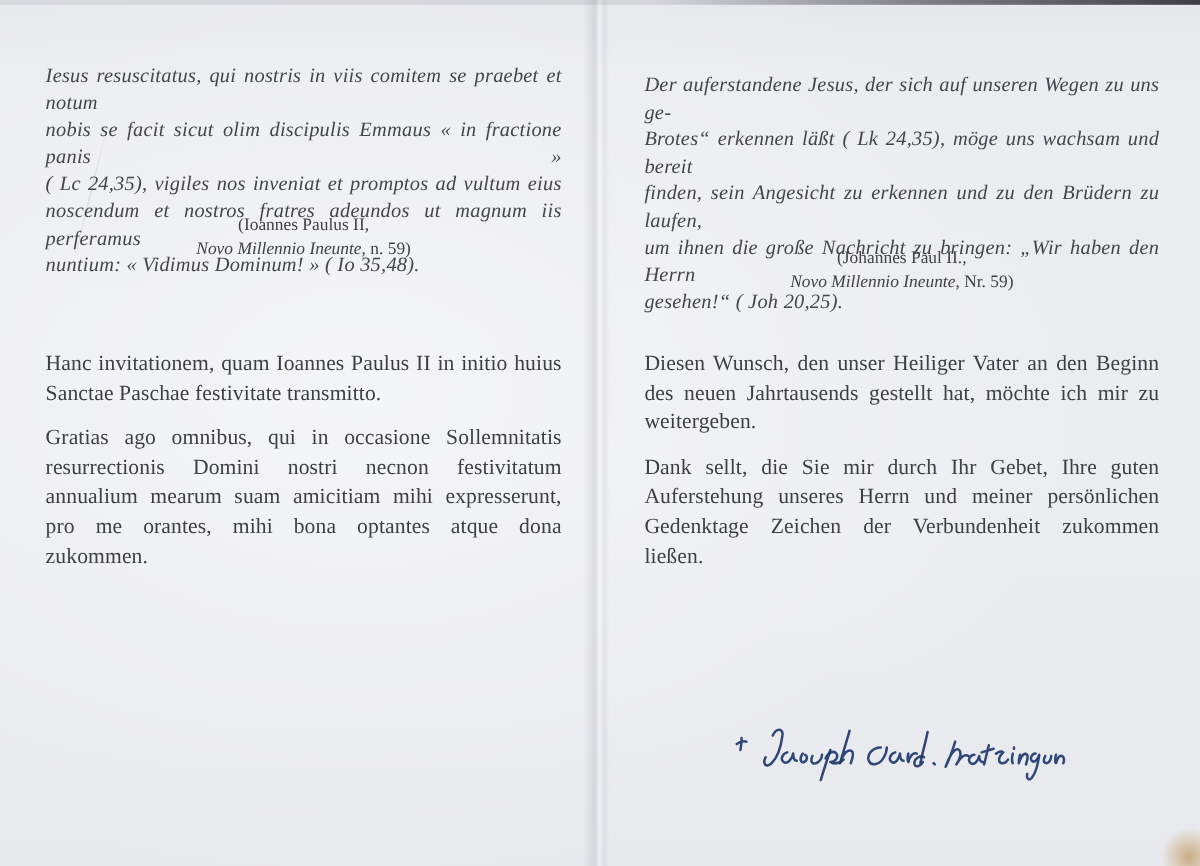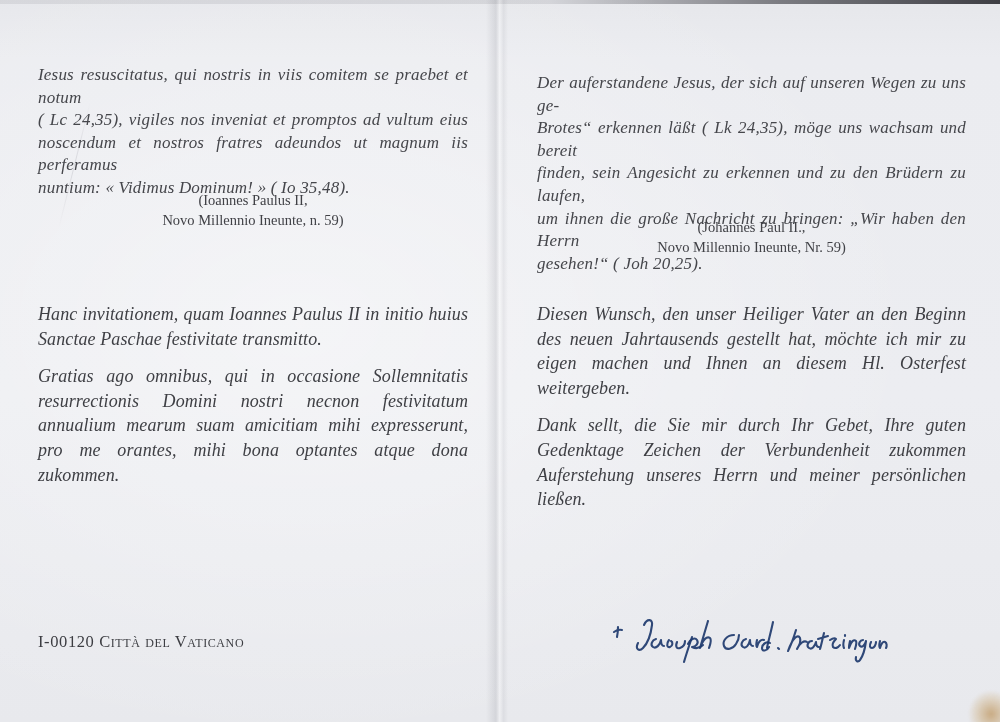--- a/index.html
+++ b/index.html
@@ -39,21 +39,21 @@
     background:linear-gradient(175deg, rgba(140,140,150,0.0), rgba(140,140,150,0.25), rgba(140,140,150,0));
     transform:rotate(14deg);
   }
   .stain{
     position:absolute;right:-14px;bottom:-16px;width:46px;height:48px;
     background:radial-gradient(closest-side, rgba(190,150,95,0.75), rgba(200,165,110,0.35) 60%, rgba(200,165,110,0) 100%);
     border-radius:50%;
     filter:blur(1px);
   }
   
-  .page{position:absolute;top:0;height:578px;margin-top:12px;}
+  .page{position:absolute;top:0;height:578px;}
   .page.left{left:0;width:486px;}
   .page.right{left:508px;width:492px;}
 
   .quote{
     position:absolute;left:38px;width:430px;
     font-style:italic;
     font-size:17px;line-height:22.6px;
     letter-spacing:0.2px;
     color:#45464b;
   }
@@ -64,25 +64,25 @@
   .jline.jlast{text-align-last:left;}
 
   .attrib{
     position:absolute;left:38px;width:430px;
     text-align:center;
     font-size:14.5px;line-height:19.5px;
     color:#404146;
   }
   .page.left .attrib{top:179px;}
   .page.right .attrib{top:206px;left:29px;width:429px;}
-  .attrib .it{}
+  .attrib .it{font-style:italic;}
 
   .bodytext{position:absolute;left:38px;width:430px;top:290px;font-size:18px;}
   .page.right .bodytext{left:29px;width:429px;}
-  .para{font-size:18px;line-height:24.6px;letter-spacing:0.1px;font-style:italic;}
+  .para{font-size:18px;line-height:24.6px;letter-spacing:0.1px;}
   .para + .para{margin-top:13px;}
 
   .address{
     position:absolute;left:38px;top:620px;
     font-variant:small-caps;
     font-size:16.5px;letter-spacing:0.6px;
     color:#3c3d42;
   }
 
   .signature{position:absolute;left:92px;top:596px;width:290px;height:64px;}
@@ -94,20 +94,21 @@
 
 <div class="scan">
   <div class="edge-top"></div>
   <div class="crease-left"></div>
   <div class="fold"></div>
   <div class="stain"></div>
 
   <section class="page left">
     <div class="quote">
         <div class="jline">Iesus resuscitatus, qui nostris in viis comitem se praebet et notum</div>
+        <div class="jline">nobis se facit sicut olim discipulis Emmaus « in fractione panis »</div>
         <div class="jline">( Lc 24,35), vigiles nos inveniat et promptos ad vultum eius</div>
         <div class="jline">noscendum et nostros fratres adeundos ut magnum iis perferamus</div>
         <div class="jline jlast">nuntium: « Vidimus Dominum! » ( Io 35,48).</div>
       </div>
 
     <div class="attrib">
       <div>(Ioannes Paulus II,</div>
       <div><span class="it">Novo Millennio Ineunte</span><span>, n. 59)</span></div>
     </div>
 
@@ -117,48 +118,46 @@
           <div class="jline jlast">Sanctae Paschae festivitate transmitto.</div>
         </div>
       <div class="para">
           <div class="jline">Gratias ago omnibus, qui in occasione Sollemnitatis</div>
           <div class="jline">resurrectionis Domini nostri necnon festivitatum</div>
           <div class="jline">annualium mearum suam amicitiam mihi expresserunt,</div>
           <div class="jline jlast">pro me orantes, mihi bona optantes atque dona zukommen.</div>
         </div>
     </div>
 
-    <div class="address">I-00120 Città del Vaticano</div>
   </section>
 
   <section class="page right">
     <div class="quote">
         <div class="jline">Der auferstandene Jesus, der sich auf unseren Wegen zu uns ge-</div>
         <div class="jline">Brotes“ erkennen läßt ( Lk 24,35), möge uns wachsam und bereit</div>
         <div class="jline">finden, sein Angesicht zu erkennen und zu den Brüdern zu laufen,</div>
         <div class="jline">um ihnen die große Nachricht zu bringen: „Wir haben den Herrn</div>
         <div class="jline jlast">gesehen!“ ( Joh 20,25).</div>
       </div>
 
     <div class="attrib">
       <div>(Johannes Paul II.,</div>
       <div><span class="it">Novo Millennio Ineunte</span><span>, Nr. 59)</span></div>
     </div>
 
     <div class="bodytext">
       <div class="para">
           <div class="jline">Diesen Wunsch, den unser Heiliger Vater an den Beginn</div>
           <div class="jline">des neuen Jahrtausends gestellt hat, möchte ich mir zu</div>
-          <div class="jline">eigen machen und Ihnen an diesem Hl. Osterfest</div>
           <div class="jline jlast">weitergeben.</div>
         </div>
       <div class="para">
           <div class="jline">Dank sellt, die Sie mir durch Ihr Gebet, Ihre guten</div>
+          <div class="jline">Auferstehung unseres Herrn und meiner persönlichen</div>
           <div class="jline">Gedenktage Zeichen der Verbundenheit zukommen</div>
-          <div class="jline">Auferstehung unseres Herrn und meiner persönlichen</div>
           <div class="jline jlast">ließen.</div>
         </div>
     </div>
 
     <div class="signature" role="img" aria-label="+ Joseph Card. Ratzinger">
       <svg viewBox="0 0 290 64">
 
         <path class="sig-stroke" d="M14,24 q4,-3 8,-2 M18,19 q0,5 -1,10"></path>
 
         <path class="sig-stroke" d="M44,17 c3,-7 9,-6 8,0 c-1,8 -4,18 -9,23 c-4,4 -8,1 -5,-5"></path>

